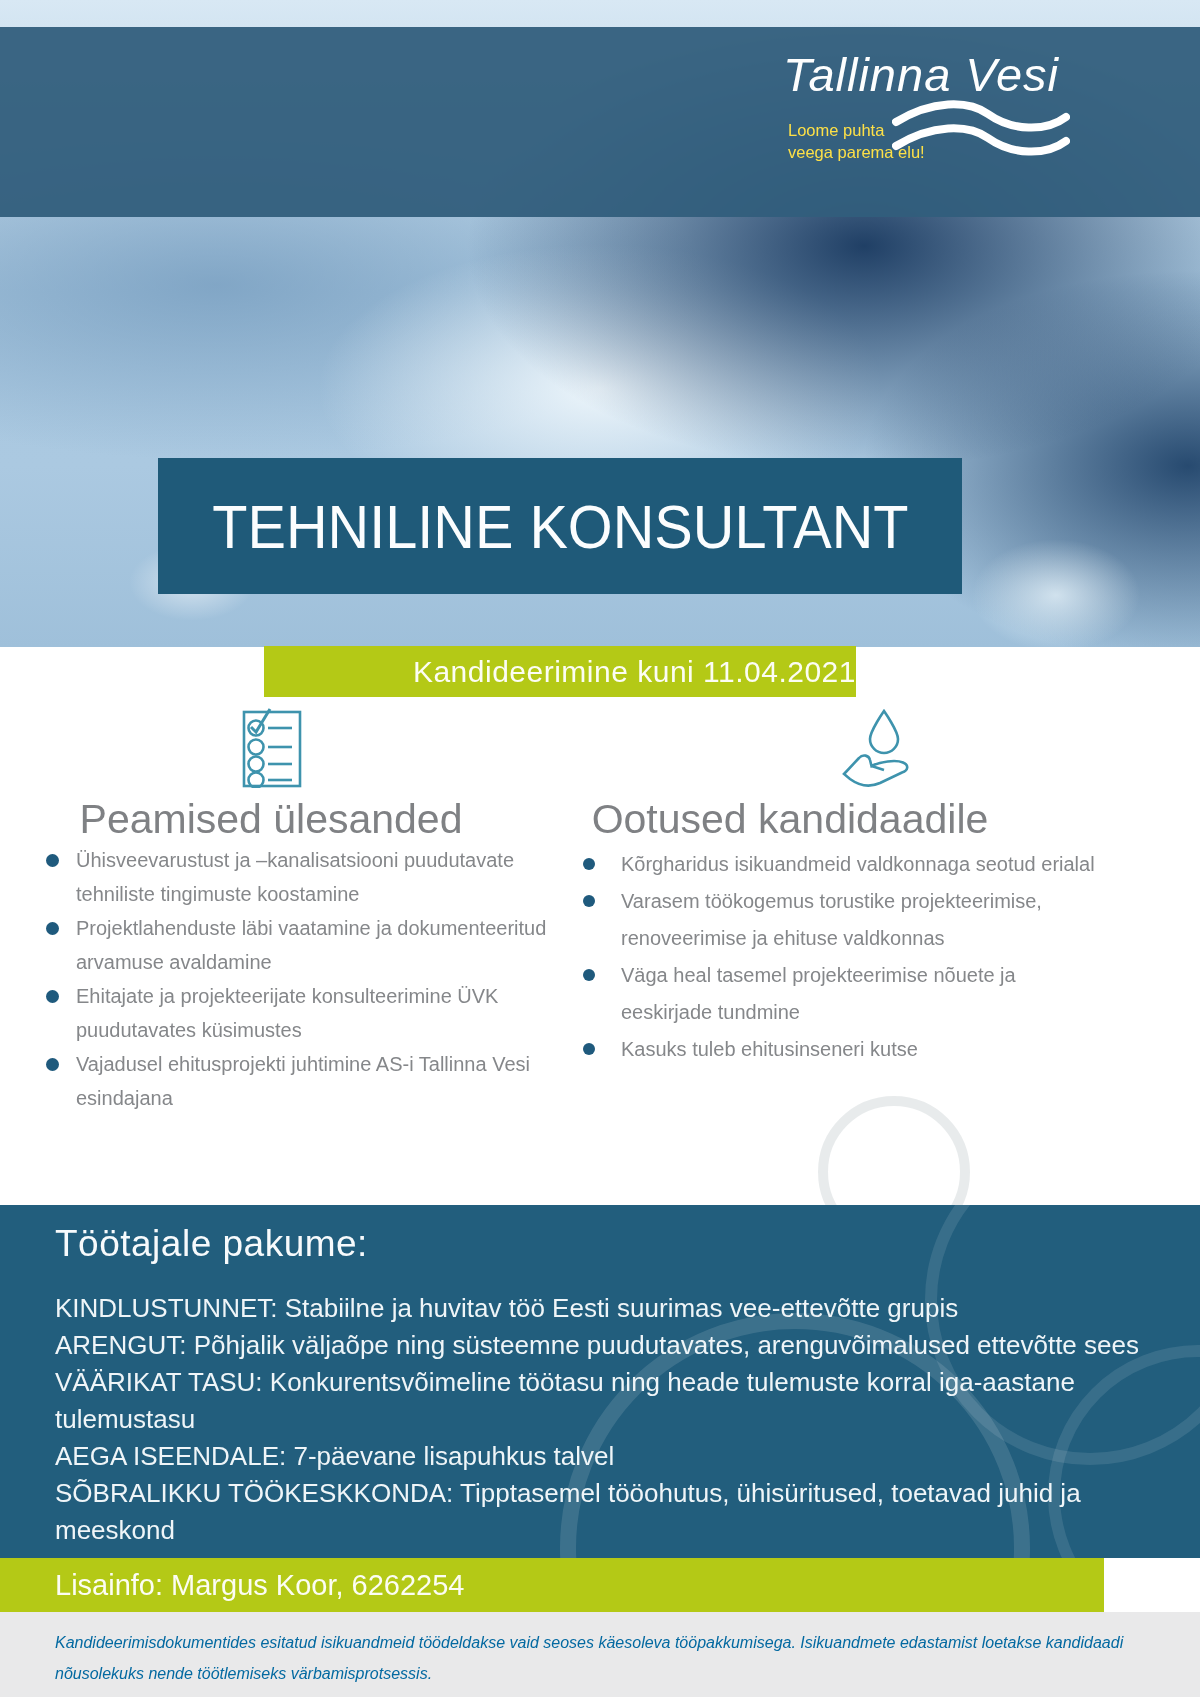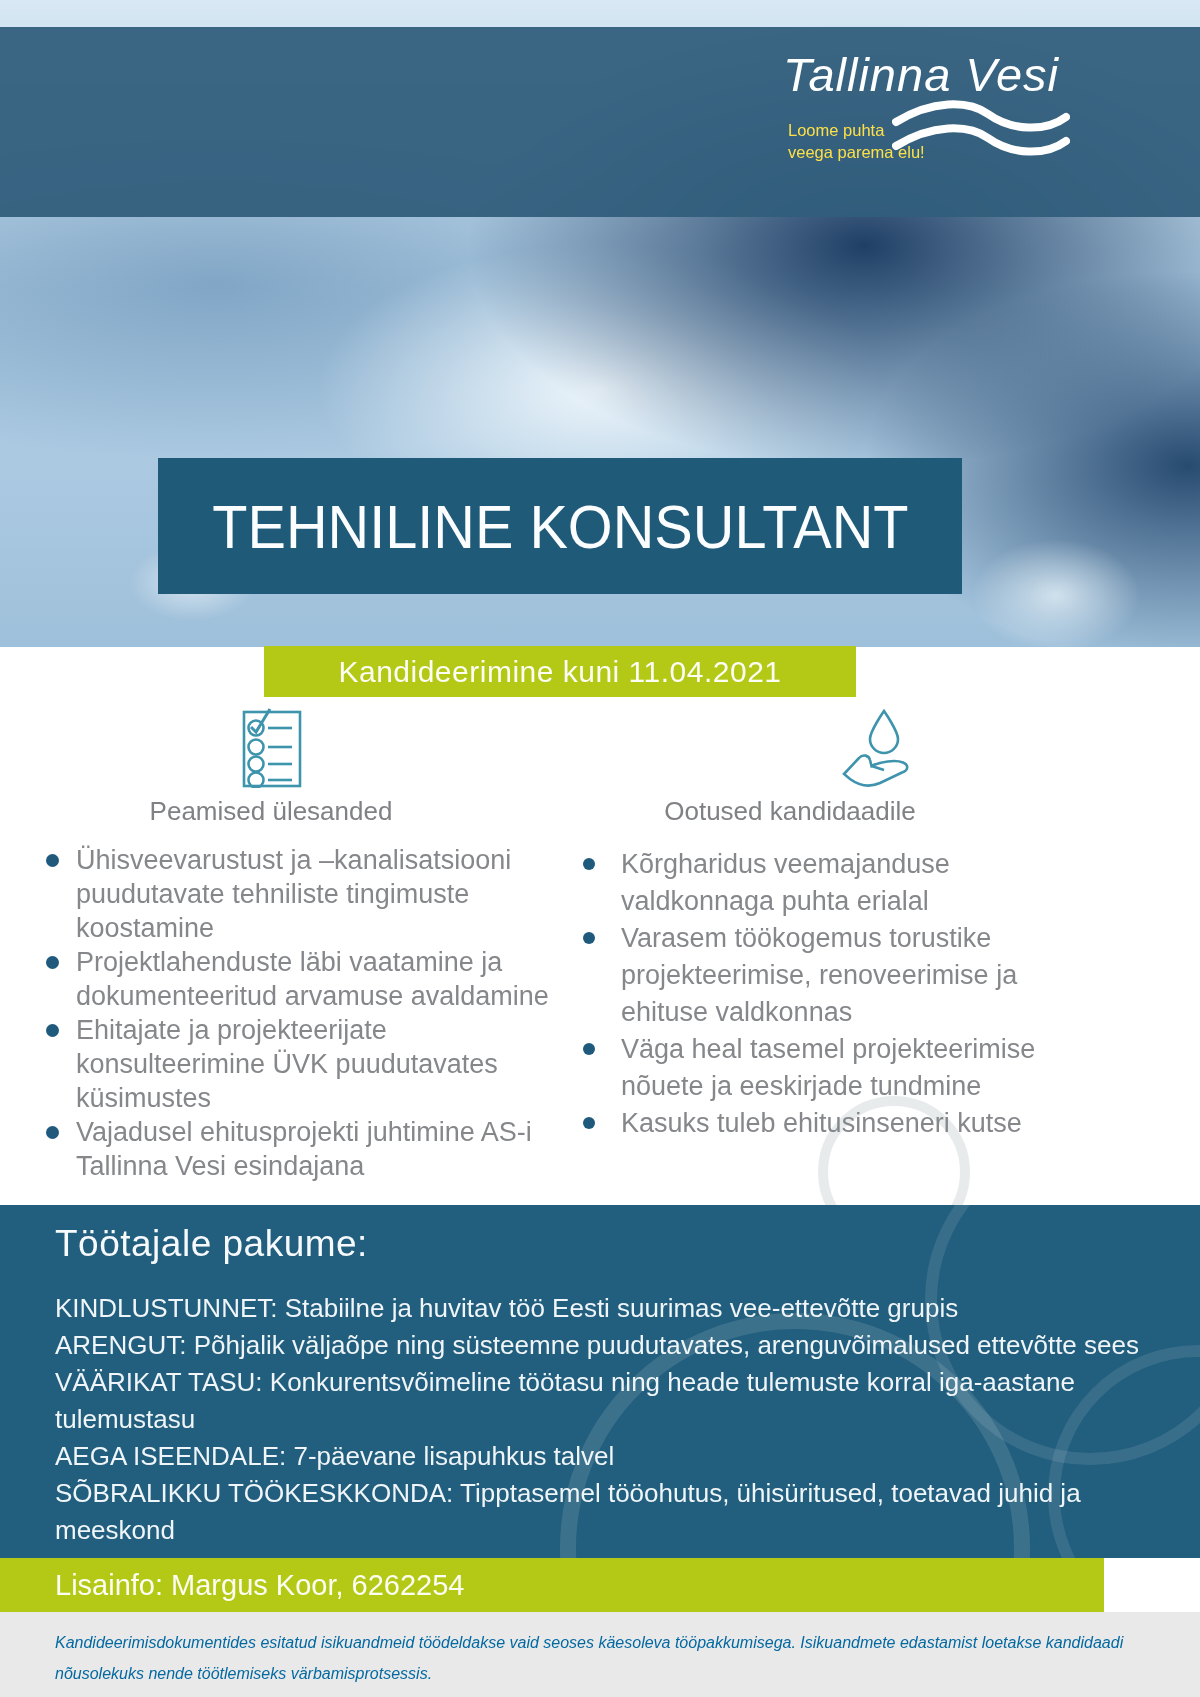--- a/index.html
+++ b/index.html
@@ -50,46 +50,46 @@
   }
   .title-banner .t{
     color:#fbfdfe;font-size:62px;font-weight:400;letter-spacing:0px;
     transform:scaleX(0.93);transform-origin:center;white-space:nowrap;
   }
 
   
   .deadline-bar{
     position:absolute;left:264px;top:646px;width:592px;height:51px;
     background:#b4c916;
-    display:flex;align-items:center;justify-content:center;
+    display:flex;align-items:center;justify-content:flex-end;
   }
   .deadline-bar .t{color:#fcfdf4;font-size:30px;font-weight:400;letter-spacing:0.5px;}
 
   
   .icon-tasks{position:absolute;left:242px;top:706px;}
   .icon-expect{position:absolute;left:840px;top:708px;}
 
   .col-heading{
     position:absolute;top:796px;height:48px;
-    font-size:26px;color:#7f8184;text-align:center;font-weight:400;
+    font-size:41px;color:#7f8184;text-align:center;font-weight:400;
   }
   .col-heading.left{left:40px;width:462px;}
   .col-heading.right{left:559px;width:462px;}
 
   .blist{position:absolute;margin:0;padding:0;list-style:none;}
   .blist.left{left:46px;top:843px;width:516px;}
   .blist.right{left:578px;top:846px;width:528px;}
   .blist li{display:flex;margin:0;}
   .blist .dot{
     flex:none;width:13px;height:13px;border-radius:50%;
     background:#1f5a7d;margin-top:11px;
   }
   .blist.left .dot{margin-right:17px;}
   .blist.right .dot{margin-left:5px;margin-right:26px;width:12px;height:12px;margin-top:12px;}
-  .blist .txt{color:#85878a;font-size:27px;}
+  .blist .txt{color:#85878a;font-size:20px;}
   .blist.left .txt{line-height:34px;}
   .blist.right .txt{line-height:37px;}
 
   .circle-gray{
     position:absolute;left:818px;top:1096px;width:152px;height:152px;
     border:10px solid rgba(130,142,152,0.18);border-radius:50%;
   }
 
   
   .offer{
@@ -193,21 +193,21 @@
       </li>
     <li>
         <span class="dot"></span>
         <span class="txt">Vajadusel ehitusprojekti juhtimine AS-i Tallinna Vesi esindajana</span>
       </li>
   </ul>
 
   <ul class="blist right">
     <li>
         <span class="dot"></span>
-        <span class="txt">Kõrgharidus veemajanduse valdkonnaga puhta erialal</span>
+        <span class="txt">Kõrgharidus isikuandmeid valdkonnaga seotud erialal</span>
       </li>
     <li>
         <span class="dot"></span>
         <span class="txt">Varasem töökogemus torustike projekteerimise, renoveerimise ja ehituse valdkonnas</span>
       </li>
     <li>
         <span class="dot"></span>
         <span class="txt">Väga heal tasemel projekteerimise nõuete ja eeskirjade tundmine</span>
       </li>
     <li>

